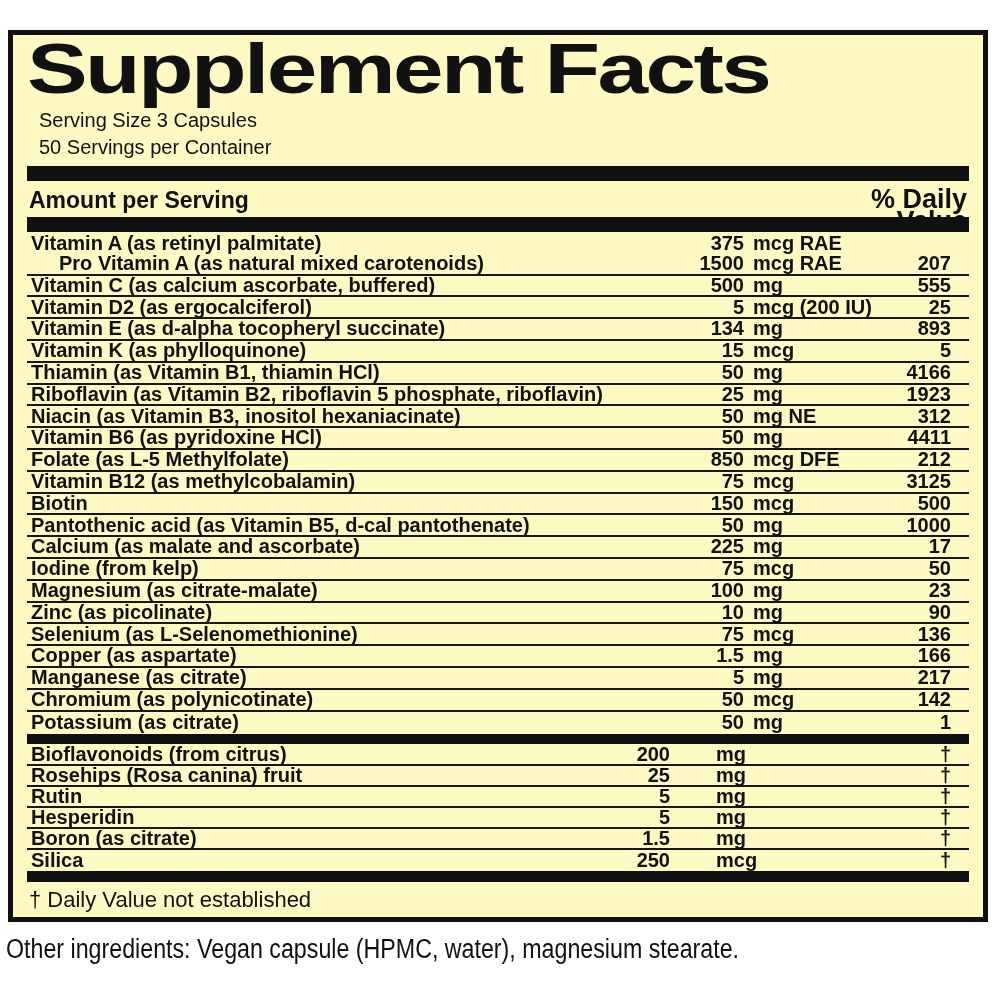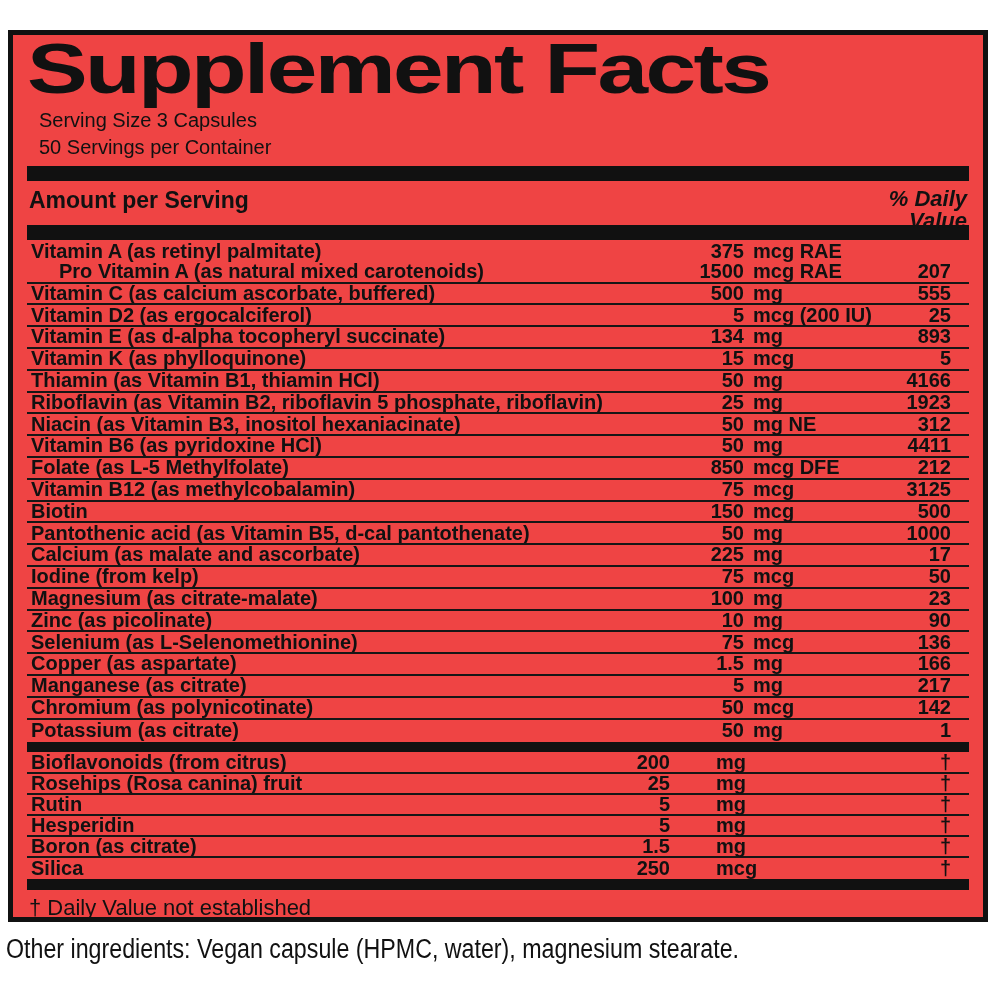--- a/index.html
+++ b/index.html
@@ -3,39 +3,39 @@
 <meta charset="utf-8">
 <style>
   html,body{margin:0;padding:0;}
   body{
     width:1000px;height:1000px;background:#ffffff;position:relative;
     font-family:"Liberation Sans","DejaVu Sans",sans-serif;color:#111;
     -webkit-font-smoothing:antialiased;
   }
   .panel{
     position:absolute;left:8px;top:30px;width:980px;height:892px;
-    border:5px solid #111;box-sizing:border-box;background:#ef4444;
+    border:5px solid #111;box-sizing:border-box;background:#fef9c3;
     padding:0 14px;overflow:hidden;
   }
   .title{
     font-weight:bold;font-size:70px;line-height:64px;margin-top:2px;
     letter-spacing:-2px;white-space:nowrap;
     transform:scaleX(1.30);transform-origin:0 0;width:730px;
   }
   .serving{font-size:20px;line-height:27px;margin:6px 0 0 12px;}
   .bar{background:#111;width:100%;}
   .bar-thick{height:15px;margin-top:5px;}
   .bar-mid{height:10px;margin:1px 0;}
   .bar-bottom{height:11px;}
   .hdr{
     display:flex;justify-content:space-between;align-items:flex-start;
-    padding:7px 2px 3px 2px;height:44px;box-sizing:border-box;font-weight:bold;
+    padding:7px 2px 3px 2px;height:36px;box-sizing:border-box;font-weight:bold;
   }
   .hdr-left{font-size:23px;line-height:24px;}
-  .hdr-right{font-size:22px;line-height:22px;text-align:right;font-style:italic;}
+  .hdr-right{font-size:27px;line-height:22px;text-align:right;}
   .rows{width:100%;font-weight:bold;}
   .row{
     display:flex;align-items:flex-end;height:21.8px;box-sizing:border-box;
     font-size:20px;line-height:21px;white-space:nowrap;
   }
   .sec-lower .row{height:21px;gap:37px;}
   .row.uline{border-bottom:2px solid #161616;line-height:19.5px;}
   .cell-name{flex:1 1 auto;padding-left:4px;overflow:hidden;}
   .row.indent .cell-name{padding-left:32px;}
   .cell-amt{flex:0 0 78px;text-align:right;}

